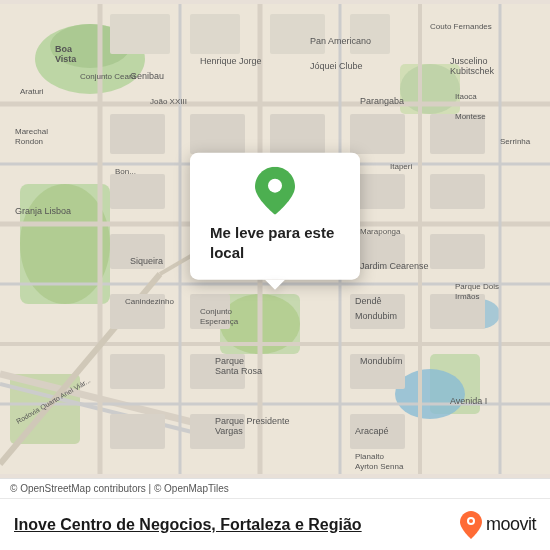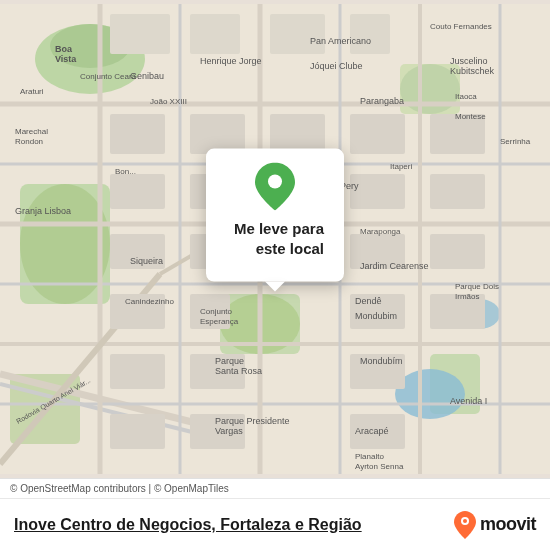--- a/index.html
+++ b/index.html
@@ -33,24 +33,24 @@
     }
 
     
     #popup-card {
       position: absolute;
       top: 50%;
       left: 50%;
       transform: translate(-50%, -68%);
       background: white;
       border-radius: 8px;
-      padding: 14px 20px 24px 20px;
-      text-align: right;
+      padding: 14px 20px 18px 20px;
+      text-align: left;
       box-shadow: 0 4px 16px rgba(0,0,0,0.25);
-      width: 138px;
+      width: 170px;
       z-index: 10;
     }
 
     #popup-card::after {
       content: '';
       position: absolute;
       bottom: -10px;
       left: 50%;
       transform: translateX(-50%);
       width: 0;
@@ -110,21 +110,21 @@
       flex-shrink: 0;
     }
 
     #moovit-pin {
       width: 22px;
       height: 28px;
     }
 
     #moovit-text {
       font-size: 18px;
-      font-weight: 700;
+      font-weight: 400;
       color: #1a1a1a;
       letter-spacing: -0.5px;
     }
   </style>
 </head>
 <body>
 
 <div id="app">
 
   <div id="map-container">

